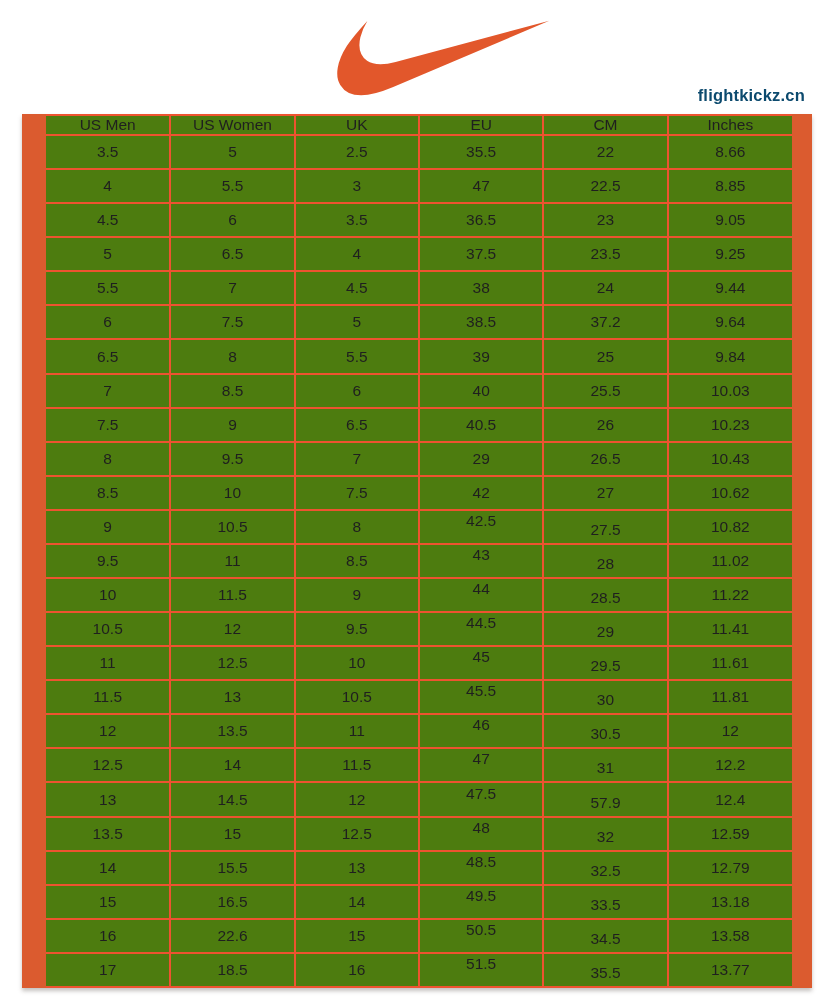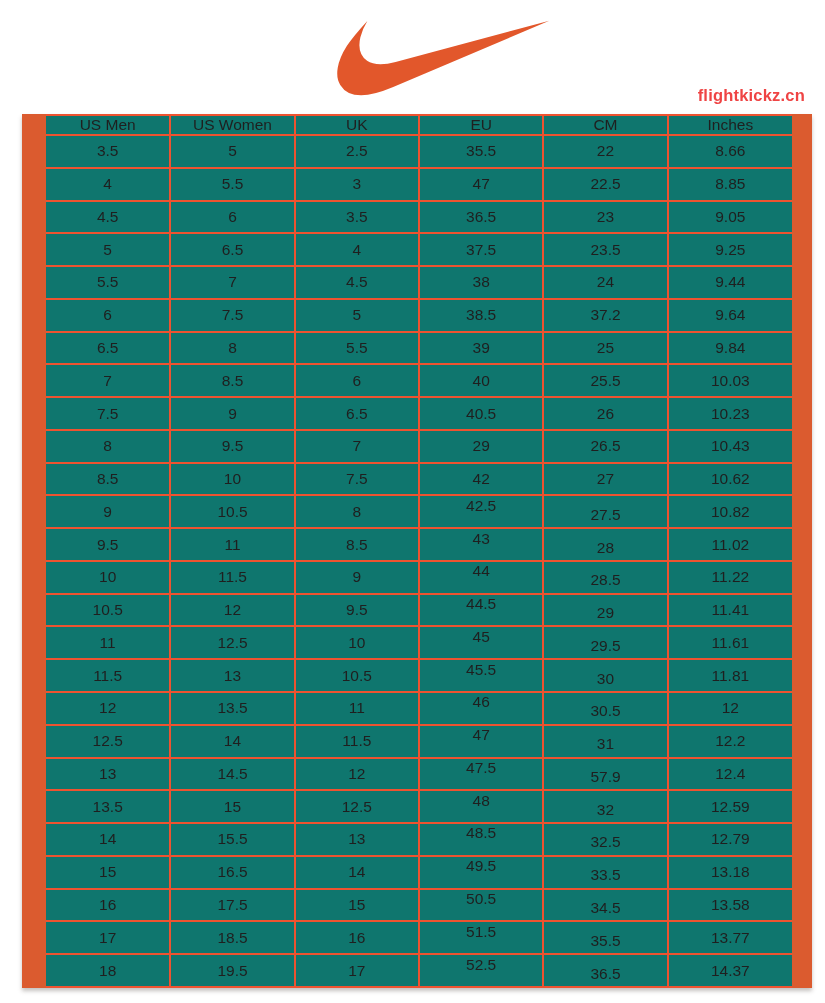--- a/index.html
+++ b/index.html
@@ -18,21 +18,21 @@
     left: 336px; top: 8px;
     width: 215px; height: 100px;
   }
   .logo-wrap svg { width: 100%; height: 100%; display: block; }
 
   .site-name {
     position: absolute;
     top: 86px; right: 20px;
     font-size: 16.5px;
     font-weight: 600;
-    color: #ef4444;
+    color: #0c4a6e;
     letter-spacing: 0.2px;
   }
 
   
   .chart {
     position: absolute;
     left: 22px; top: 114px;
     width: 790px; height: 874px;
     display: flex;
     box-shadow: 0 3px 4px rgba(90, 80, 75, 0.35);
@@ -41,21 +41,21 @@
   .side-bar { flex: 0 0 auto; }
   .side-bar.left  { width: 24px; }
   .side-bar.right { width: 20px; }
 
   table.size-table {
     flex: 1 1 auto;
     border-collapse: collapse;
     table-layout: fixed;
     height: 100%;
     width: 746px;
-    background: #0f766e;
+    background: #4d7c0f;
   }
   table.size-table th,
   table.size-table td {
     border: 2px solid #ee5330;
     text-align: center;
     vertical-align: middle;
     font-size: 15.5px;
     color: #1f1f1f;
     font-weight: 400;
     padding: 0;
@@ -285,40 +285,32 @@
           <tr>
             <td><span class="cell-inner">15</span></td>
             <td><span class="cell-inner">16.5</span></td>
             <td><span class="cell-inner">14</span></td>
             <td class="shift-up"><span class="cell-inner">49.5</span></td>
             <td class="shift-down"><span class="cell-inner">33.5</span></td>
             <td><span class="cell-inner">13.18</span></td>
           </tr>
           <tr>
             <td><span class="cell-inner">16</span></td>
-            <td><span class="cell-inner">17.5</span></td>
+            <td><span class="cell-inner">22.6</span></td>
             <td><span class="cell-inner">15</span></td>
             <td class="shift-up"><span class="cell-inner">50.5</span></td>
             <td class="shift-down"><span class="cell-inner">34.5</span></td>
             <td><span class="cell-inner">13.58</span></td>
           </tr>
           <tr>
             <td><span class="cell-inner">17</span></td>
             <td><span class="cell-inner">18.5</span></td>
             <td><span class="cell-inner">16</span></td>
             <td class="shift-up"><span class="cell-inner">51.5</span></td>
             <td class="shift-down"><span class="cell-inner">35.5</span></td>
             <td><span class="cell-inner">13.77</span></td>
           </tr>
-          <tr>
-            <td><span class="cell-inner">18</span></td>
-            <td><span class="cell-inner">19.5</span></td>
-            <td><span class="cell-inner">17</span></td>
-            <td class="shift-up"><span class="cell-inner">52.5</span></td>
-            <td class="shift-down"><span class="cell-inner">36.5</span></td>
-            <td><span class="cell-inner">14.37</span></td>
-          </tr>
         </tbody>
     </table>
     <div class="side-bar right" style="background: rgb(219, 91, 47);"></div>
   </div>
 
 </div>
 
 </body></html>

